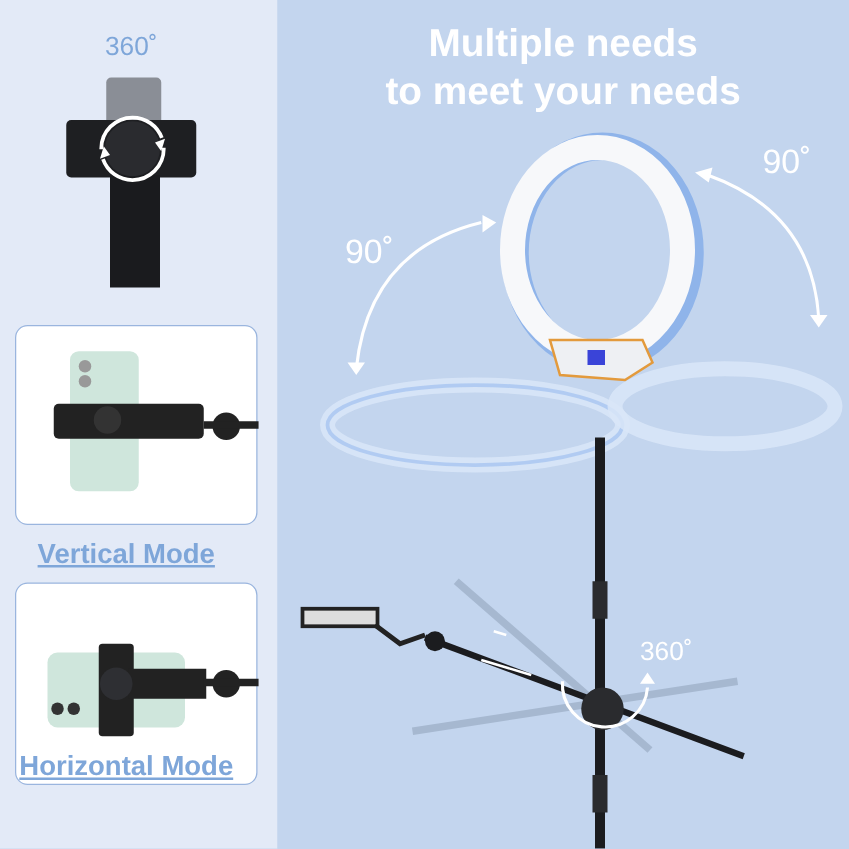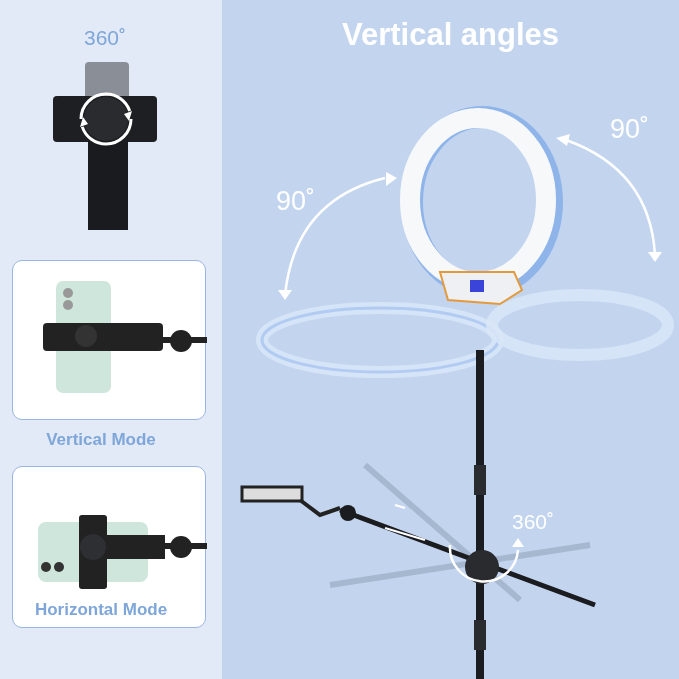--- a/index.html
+++ b/index.html
@@ -3,21 +3,21 @@
 <meta charset="utf-8">
 <style>
   html,body{margin:0;padding:0;}
   body{width:679px;height:679px;overflow:hidden;position:relative;font-family:"DejaVu Sans",sans-serif;background:#c3d5ee;}
   .left{position:absolute;left:0;top:0;width:222px;height:679px;background:#e3eaf7;}
   .right{position:absolute;left:222px;top:0;width:457px;height:679px;background:#c3d5ee;}
   .lbl360top{position:absolute;left:84px;top:26px;font-size:21px;color:#7ea6d9;font-family:"Liberation Sans",sans-serif;}
   .card{position:absolute;left:12px;width:194px;background:#fff;border:1.5px solid #9ab5de;border-radius:10px;box-sizing:border-box;}
   .card1{top:260px;height:160px;}
   .card2{top:466px;height:162px;}
-  .mode{position:absolute;left:0;width:202px;text-align:center;font-family:"Liberation Sans",sans-serif;font-weight:bold;font-size:17px;color:#7ea6d9;}
+  .mode{position:absolute;left:0;width:202px;text-align:center;font-family:"Liberation Sans",sans-serif;font-weight:bold;font-size:22px;color:#7ea6d9;text-decoration:underline;}
   .mode1{top:430px;}
   .mode2{top:600px;}
   .headline{position:absolute;left:222px;width:457px;top:16px;text-align:center;color:#fff;font-family:"Liberation Sans",sans-serif;font-weight:bold;font-size:31px;line-height:38px;}
   .deg{position:absolute;color:#fff;font-family:"Liberation Sans",sans-serif;font-size:27px;}
   svg{position:absolute;left:0;top:0;}
 </style>
 </head>
 <body>
 
 <div class="left"></div>
@@ -56,21 +56,22 @@
     <rect x="66" y="48" width="28" height="74" rx="3" fill="#222"></rect>
     <rect x="90" y="68" width="62" height="24" fill="#222"></rect>
     <circle cx="80" cy="80" r="13" fill="#2e2f33"></circle>
     <circle cx="168" cy="80" r="11" fill="#222"></circle>
     <rect x="150" y="76" width="44" height="6" fill="#222"></rect>
   </svg>
 </div>
 <div class="mode mode2">Horizontal Mode</div>
 
 <div class="headline">
-  <div>Vertical angles</div>
+  <div>Multiple needs</div>
+  <div>to meet your needs</div>
 </div>
 
 <svg width="679" height="679">
 
   <ellipse cx="380" cy="340" rx="118" ry="32" fill="none" stroke="#d9e6f8" stroke-width="12" opacity="0.85"></ellipse>
   <ellipse cx="380" cy="340" rx="118" ry="32" fill="none" stroke="#98bbee" stroke-width="3" opacity="0.6"></ellipse>
   <ellipse cx="580" cy="325" rx="88" ry="30" fill="none" stroke="#d9e6f8" stroke-width="12" opacity="0.85"></ellipse>
 
   <ellipse cx="482" cy="202" rx="70" ry="85" fill="none" stroke="#8fb4ea" stroke-width="22"></ellipse>
   <ellipse cx="478" cy="200" rx="68" ry="82" fill="none" stroke="#f7f8fa" stroke-width="20"></ellipse>

